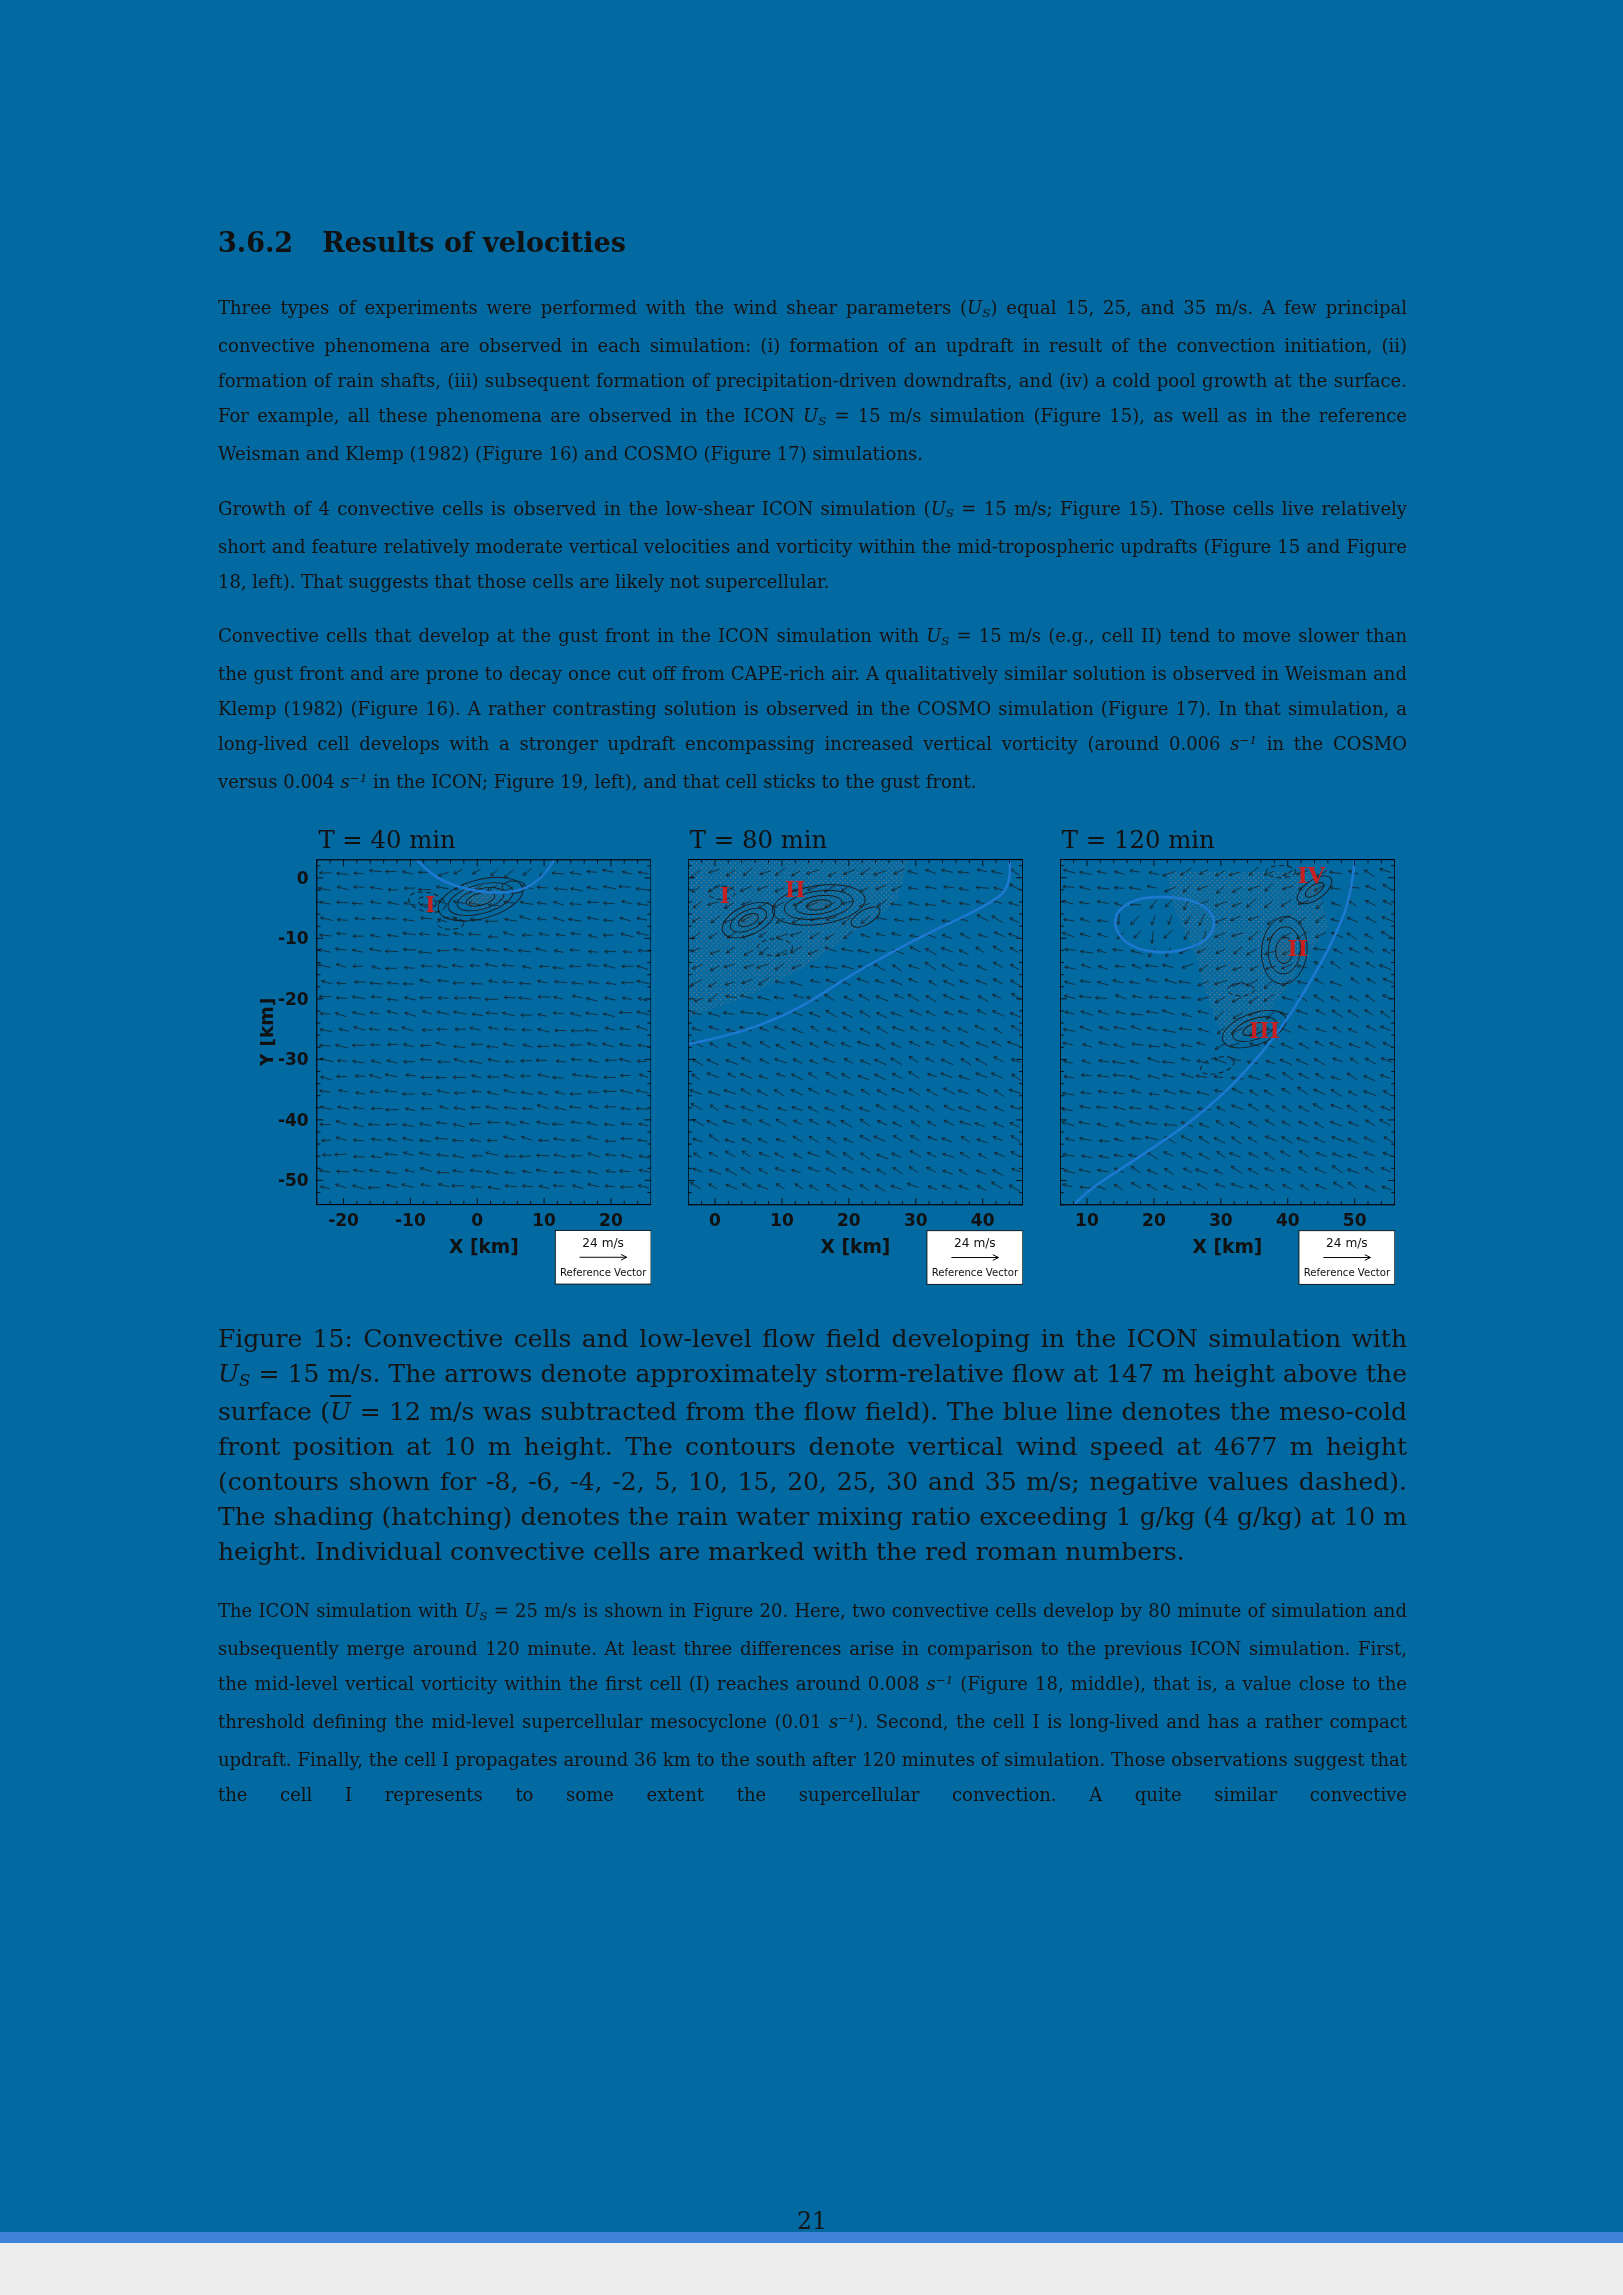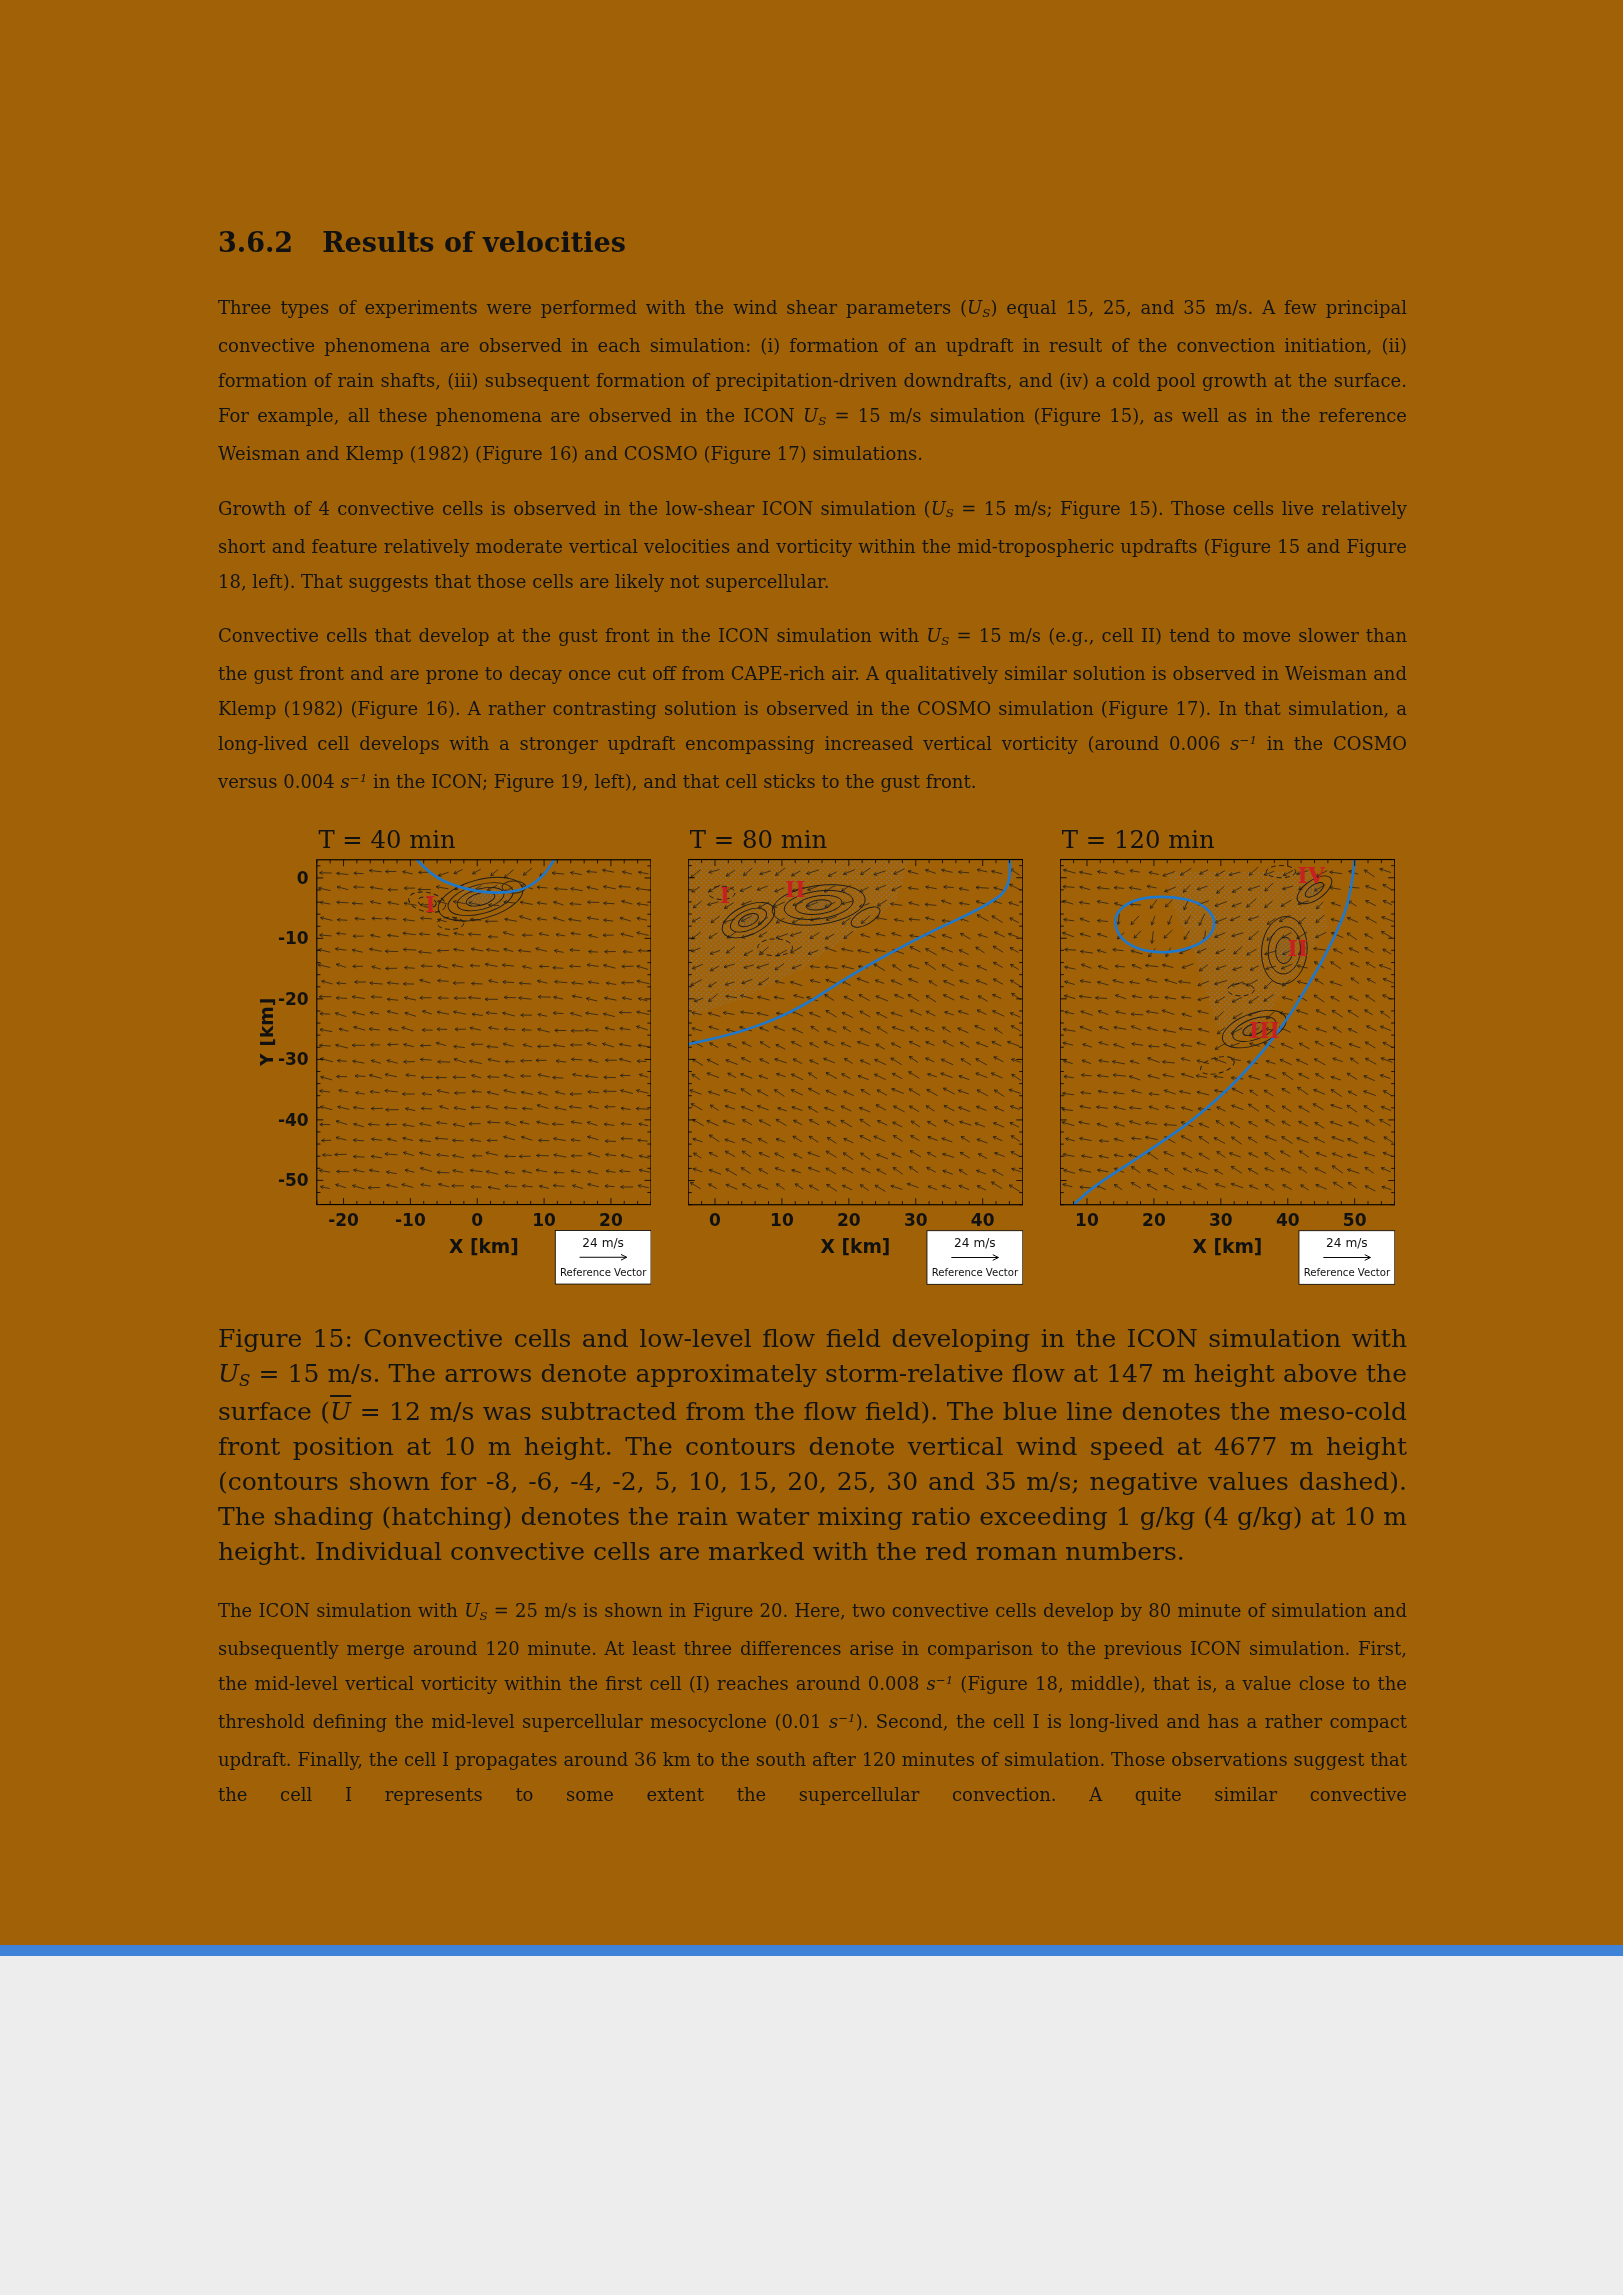--- a/index.html
+++ b/index.html
@@ -1,17 +1,17 @@
 <!DOCTYPE html>
 <html style="font-size:13px"><head>
 <meta charset="utf-8">
 <style>
   *{box-sizing:border-box}
   html,body{margin:0;padding:0;background:#ededed}
-  .page{position:relative;width:1624px;height:1956px;margin:0 auto;background:#a16207;
+  .page{position:relative;width:1624px;height:2243px;margin:0 auto;background:#0369a1;
         font-family:"DejaVu Serif","Liberation Serif",serif;color:#141414;overflow:hidden}
   .content{position:absolute;left:218px;top:0;width:1189px}
   .section-heading{margin:227px 0 32px 0;font-size:27px;font-weight:bold;display:flex;gap:29px;color:#111}
   p.body-par{margin:0 0 19.5px 0;font-size:18px;line-height:35px;text-align:justify}
   p.body-par.cont{text-align-last:justify}
   .figure-block{margin:21px 0 0 42px}
   .panels-row{display:flex;gap:37px;align-items:flex-start}
   .figure-caption{margin:31px 0 24px 0;font-size:25px;line-height:35px;text-align:justify}
   i.mvar{font-style:italic}
   i.mol{text-decoration:overline}
@@ -196,16 +196,16 @@
             </g>
           </svg>
         </div>
     </figure>
 
     <p class="figure-caption">Figure 15: Convective cells and low-level flow field developing in the ICON simulation with <i class="mvar">U</i><sub class="msub">S</sub> = 15 m/s. The arrows denote approximately storm-relative flow at 147 m height above the surface (<i class="mvar mol">U</i> = 12 m/s was subtracted from the flow field). The blue line denotes the meso-cold front position at 10 m height. The contours denote vertical wind speed at 4677 m height (contours shown for -8, -6, -4, -2, 5, 10, 15, 20, 25, 30 and 35 m/s; negative values dashed). The shading (hatching) denotes the rain water mixing ratio exceeding 1 g/kg (4 g/kg) at 10 m height. Individual convective cells are marked with the red roman numbers.</p>
 
     <p class="body-par cont">The ICON simulation with <i class="mvar">U</i><sub class="msub">S</sub> = 25 m/s is shown in Figure 20. Here, two convective cells develop by 80 minute of simulation and subsequently merge around 120 minute. At least three differences arise in comparison to the previous ICON simulation. First, the mid-level vertical vorticity within the first cell (I) reaches around 0.008 <i class="mvar">s</i><sup class="msup">−1</sup> (Figure 18, middle), that is, a value close to the threshold defining the mid-level supercellular mesocyclone (0.01 <i class="mvar">s</i><sup class="msup">−1</sup>). Second, the cell I is long-lived and has a rather compact updraft. Finally, the cell I propagates around 36 km to the south after 120 minutes of simulation. Those observations suggest that the cell I represents to some extent the supercellular convection. A quite similar convective</p>
   </div>
 
-  <div class="page-number">25</div>
+  <div class="page-number">21</div>
   <div class="edge-strip" style="background: rgb(62, 131, 216);"></div>
 </div>
 
 
 </body></html>

